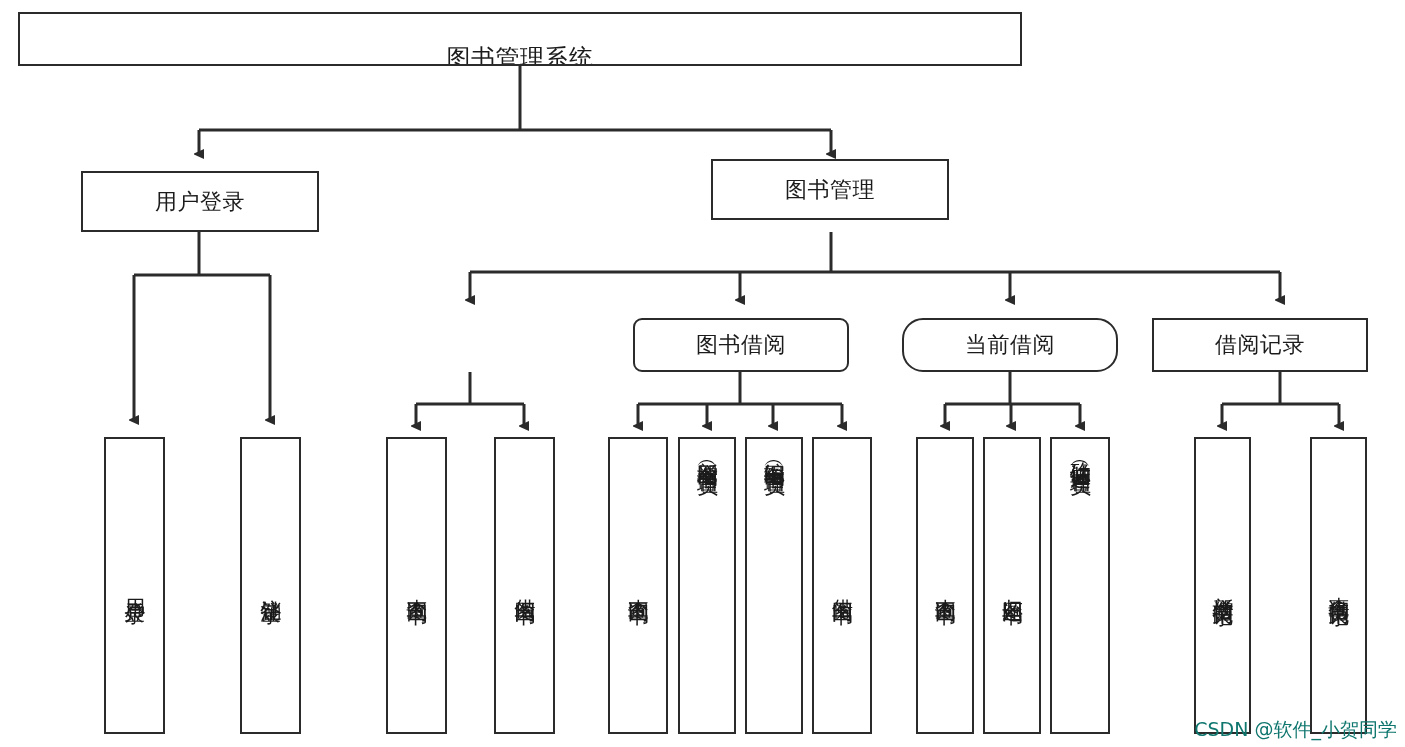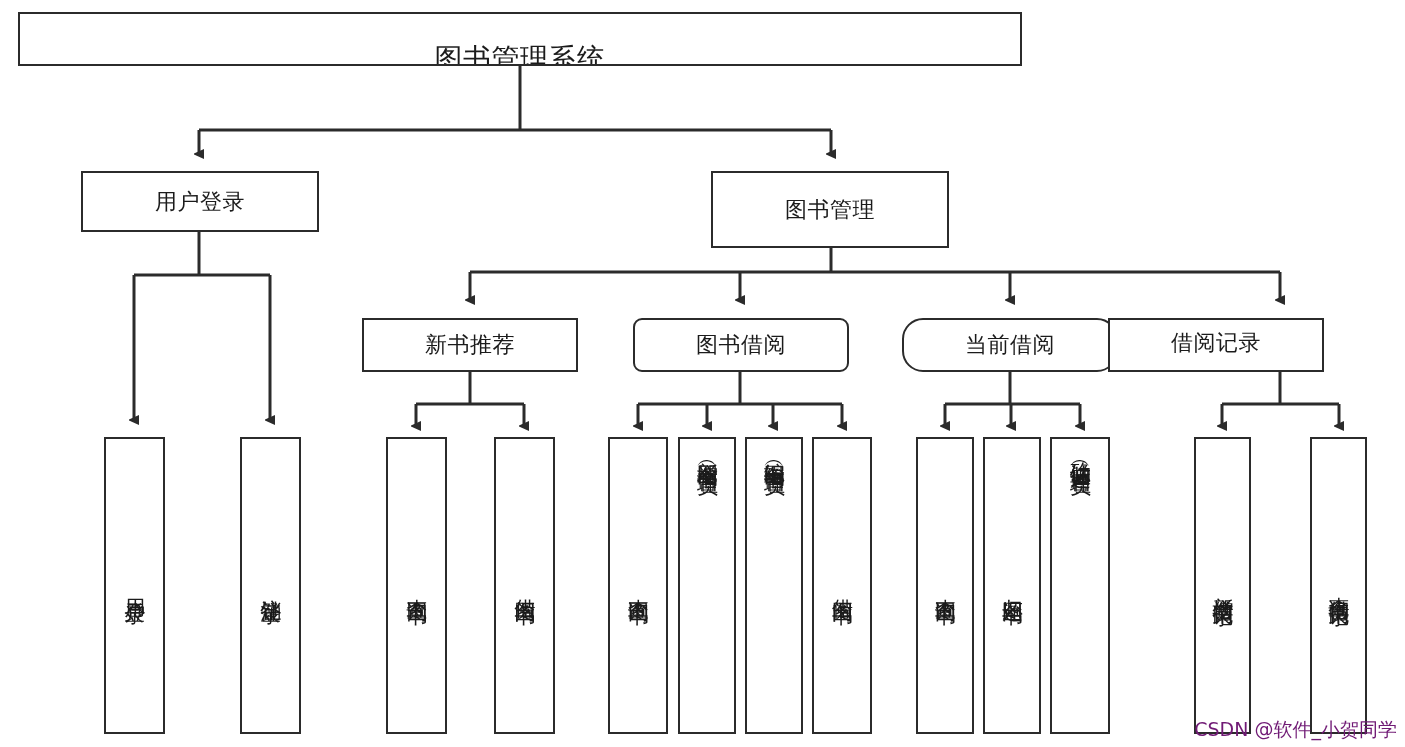--- a/index.html
+++ b/index.html
@@ -43,21 +43,21 @@
     line-height: 1.14;
     text-align: center;
     white-space: pre;
   }
   
   .node.h .node-label {
     font-size: 22px;
     letter-spacing: 0.5px;
   }
   #node-root .node-label {
-    font-size: 28px;
+    font-size: 24px;
     margin-top: 40px;
   }
   
   .node.v {
     align-items: flex-start;
     padding-top: 6px;
   }
   .node.v .node-label {
     writing-mode: vertical-rl;
     text-orientation: upright;
@@ -69,21 +69,21 @@
   
   .node.v.centered {
     align-items: center;
     padding-top: 0;
   }
   #watermark {
     position: absolute;
     right: 8px;
     bottom: 4px;
     font-size: 19px;
-    color: #701a75;
+    color: #0f766e;
     white-space: nowrap;
     font-family: "DejaVu Sans", "Liberation Sans", sans-serif;
   }
 </style>
 </head>
 <body>
 
 <div id="diagram-root">
 
   <svg id="edge-layer" viewBox="0 0 1405 747" width="1405" height="747" xmlns="http://www.w3.org/2000/svg">
@@ -136,34 +136,31 @@
     </g>
   </svg>
 
   <div class="node h" id="node-root" style="left:18px; top:12px; width:1004px; height:54px;">
     <span class="node-label">图书管理系统</span>
   </div>
 
   <div class="node h" style="left:81px; top:171px; width:238px; height:61px;">
     <span class="node-label">用户登录</span>
   </div>
-  <div class="node h" style="left:711px; top:171px; width:238px; height:77px;">
+  <div class="node h" style="left:711px; top:159px; width:238px; height:61px;">
     <span class="node-label">图书管理</span>
   </div>
 
-  <div class="node h" style="left:362px; top:318px; width:216px; height:54px;">
-    <span class="node-label">新书推荐</span>
-  </div>
   <div class="node h" style="left:633px; top:318px; width:216px; height:54px;border-radius:9px;">
     <span class="node-label">图书借阅</span>
   </div>
   <div class="node h" style="left:902px; top:318px; width:216px; height:54px;border-radius:21px;">
     <span class="node-label">当前借阅</span>
   </div>
-  <div class="node h" style="left:1108px; top:318px; width:216px; height:54px;font-family:Liberation Mono, monospace;">
+  <div class="node h" style="left:1152px; top:318px; width:216px; height:54px;">
     <span class="node-label">借阅记录</span>
   </div>
 
   <div class="node v centered" style="left:104px; top:437px; width:61px; height:297px;">
     <span class="node-label">用户登录</span>
   </div>
   <div class="node v centered" style="left:240px; top:437px; width:61px; height:297px;">
     <span class="node-label">注销登录</span>
   </div>
 

